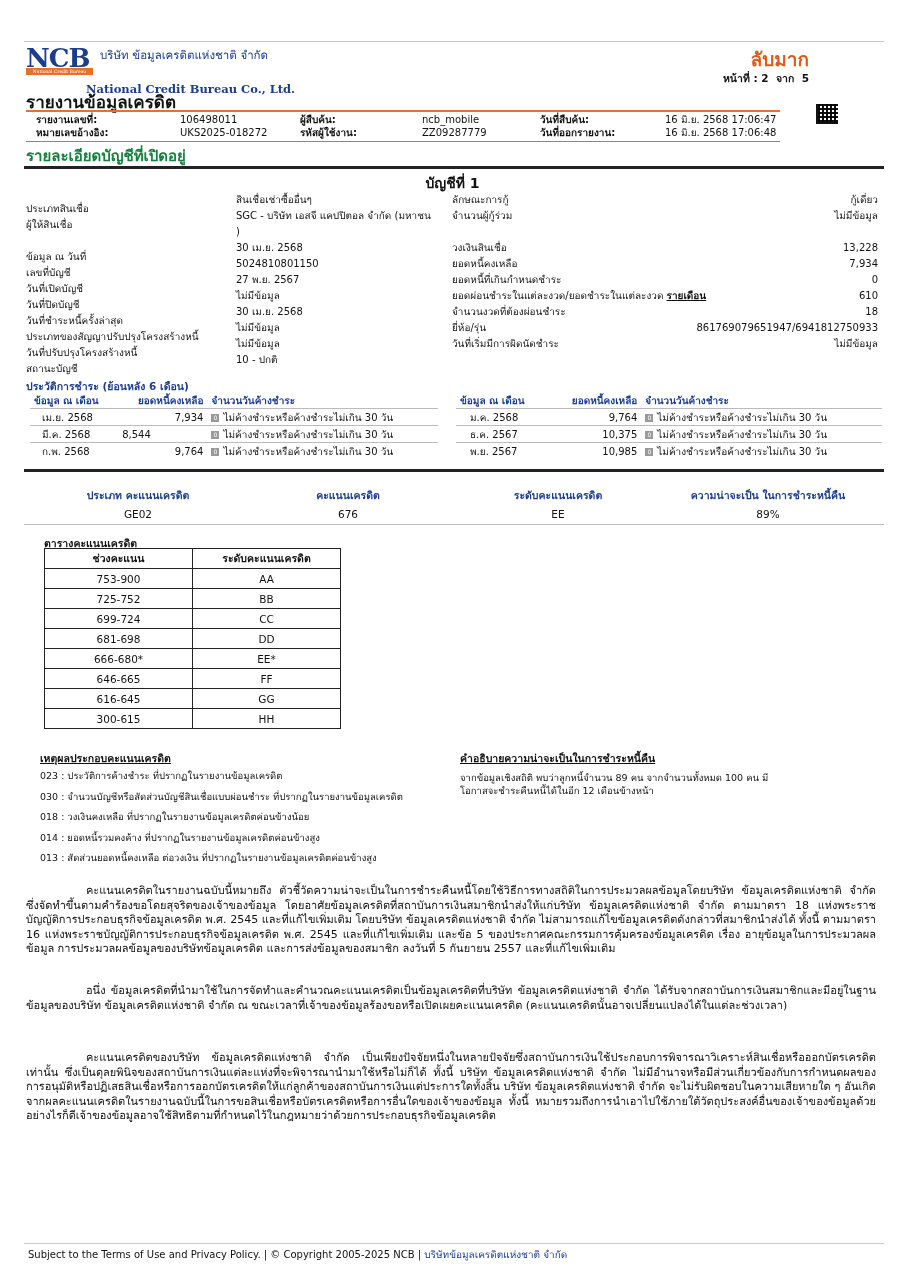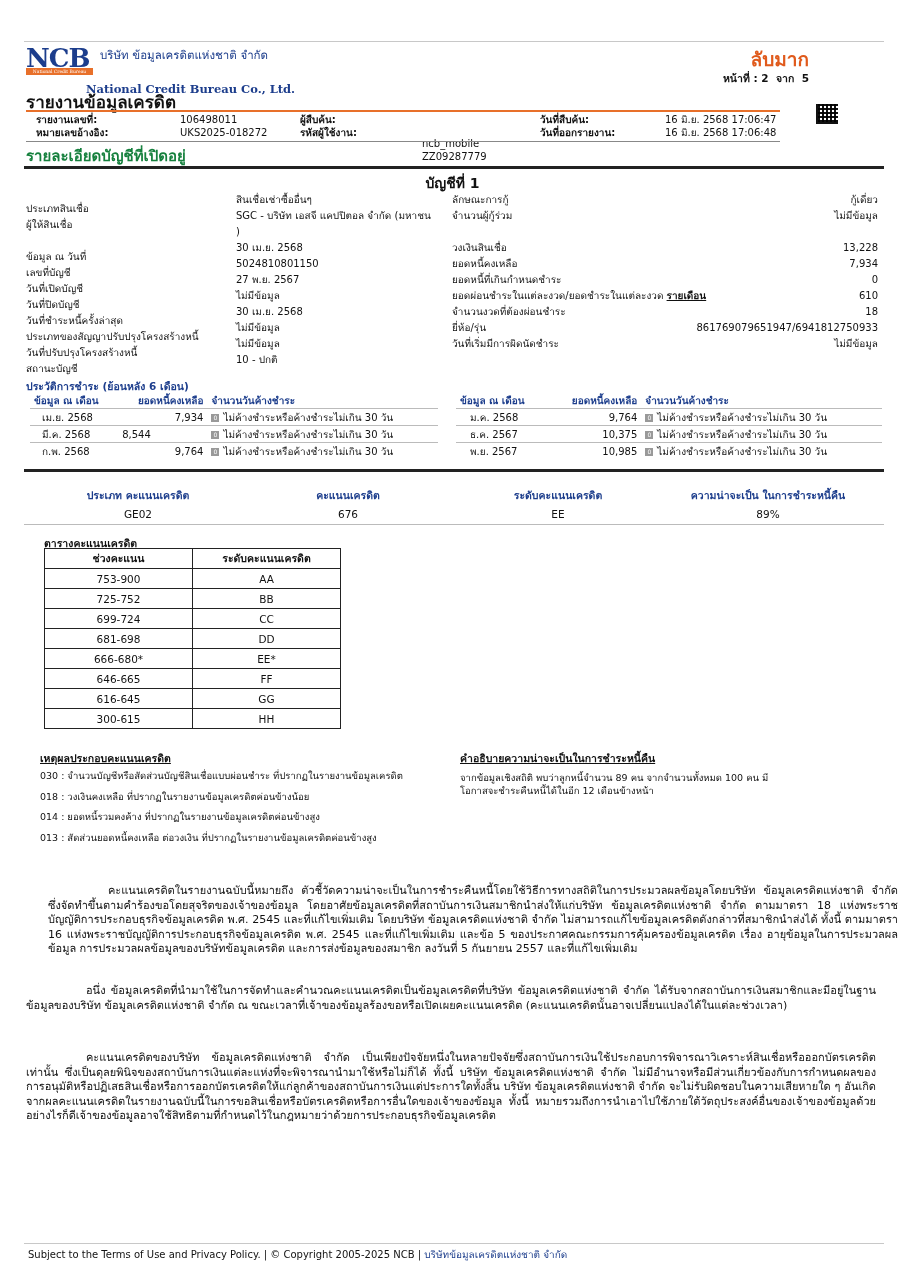--- a/index.html
+++ b/index.html
@@ -72,21 +72,21 @@
   <div class="lbl">หมายเลขอ้างอิง:</div>
 </div>
 <div class="abs meta" style="left:180px;">
   <div>106498011</div>
   <div>UKS2025-018272</div>
 </div>
 <div class="abs meta" style="left:300px;">
   <div class="lbl">ผู้สืบค้น:</div>
   <div class="lbl">รหัสผู้ใช้งาน:</div>
 </div>
-<div class="abs meta" style="left:422px;margin-top:24px;">
+<div class="abs meta" style="left:422px;">
   <div>ncb_mobile</div>
   <div>ZZ09287779</div>
 </div>
 <div class="abs meta" style="left:540px;">
   <div class="lbl">วันที่สืบค้น:</div>
   <div class="lbl">วันที่ออกรายงาน:</div>
 </div>
 <div class="abs meta" style="left:665px;">
   <div>16 มิ.ย. 2568 17:06:47</div>
   <div>16 มิ.ย. 2568 17:06:48</div>
@@ -257,30 +257,31 @@
       </tr>
     <tr>
         <td>300-615</td>
         <td>HH</td>
       </tr>
   </tbody>
 </table>
 
 <div class="abs u-head" style="left:40px; top:750px;">เหตุผลประกอบคะแนนเครดิต</div>
 <div class="abs" style="left:40px; top:766px;">
+  <div class="reason">023 : ประวัติการค้างชำระ ที่ปรากฏในรายงานข้อมูลเครดิต</div>
   <div class="reason">030 : จำนวนบัญชีหรือสัดส่วนบัญชีสินเชื่อแบบผ่อนชำระ ที่ปรากฏในรายงานข้อมูลเครดิต</div>
   <div class="reason">018 : วงเงินคงเหลือ ที่ปรากฏในรายงานข้อมูลเครดิตค่อนข้างน้อย</div>
   <div class="reason">014 : ยอดหนี้รวมคงค้าง ที่ปรากฏในรายงานข้อมูลเครดิตค่อนข้างสูง</div>
   <div class="reason">013 : สัดส่วนยอดหนี้คงเหลือ ต่อวงเงิน ที่ปรากฏในรายงานข้อมูลเครดิตค่อนข้างสูง</div>
 </div>
 
 <div class="abs u-head" style="left:460px; top:750px;">คำอธิบายความน่าจะเป็นในการชำระหนี้คืน</div>
 <div class="abs" style="left:460px; top:771px; width:330px; font-size:9.5px; line-height:13px;">จากข้อมูลเชิงสถิติ พบว่าลูกหนี้จำนวน 89 คน จากจำนวนทั้งหมด 100 คน มีโอกาสจะชำระคืนหนี้ได้ในอีก 12 เดือนข้างหน้า</div>
 
-<div class="abs para" style="top:884px;margin-left:22px;">
+<div class="abs para" style="top:884px;">
     <p>คะแนนเครดิตในรายงานฉบับนี้หมายถึง ตัวชี้วัดความน่าจะเป็นในการชำระคืนหนี้โดยใช้วิธีการทางสถิติในการประมวลผลข้อมูลโดยบริษัท ข้อมูลเครดิตแห่งชาติ จำกัด ซึ่งจัดทำขึ้นตามคำร้องขอโดยสุจริตของเจ้าของข้อมูล โดยอาศัยข้อมูลเครดิตที่สถาบันการเงินสมาชิกนำส่งให้แก่บริษัท ข้อมูลเครดิตแห่งชาติ จำกัด ตามมาตรา 18 แห่งพระราชบัญญัติการประกอบธุรกิจข้อมูลเครดิต พ.ศ. 2545 และที่แก้ไขเพิ่มเติม โดยบริษัท ข้อมูลเครดิตแห่งชาติ จำกัด ไม่สามารถแก้ไขข้อมูลเครดิตดังกล่าวที่สมาชิกนำส่งได้ ทั้งนี้ ตามมาตรา 16 แห่งพระราชบัญญัติการประกอบธุรกิจข้อมูลเครดิต พ.ศ. 2545 และที่แก้ไขเพิ่มเติม และข้อ 5 ของประกาศคณะกรรมการคุ้มครองข้อมูลเครดิต เรื่อง อายุข้อมูลในการประมวลผลข้อมูล การประมวลผลข้อมูลของบริษัทข้อมูลเครดิต และการส่งข้อมูลของสมาชิก ลงวันที่ 5 กันยายน 2557 และที่แก้ไขเพิ่มเติม</p>
   </div>
 <div class="abs para" style="top:984px;">
     <p>อนึ่ง ข้อมูลเครดิตที่นำมาใช้ในการจัดทำและคำนวณคะแนนเครดิตเป็นข้อมูลเครดิตที่บริษัท ข้อมูลเครดิตแห่งชาติ จำกัด ได้รับจากสถาบันการเงินสมาชิกและมีอยู่ในฐานข้อมูลของบริษัท ข้อมูลเครดิตแห่งชาติ จำกัด ณ ขณะเวลาที่เจ้าของข้อมูลร้องขอหรือเปิดเผยคะแนนเครดิต (คะแนนเครดิตนั้นอาจเปลี่ยนแปลงได้ในแต่ละช่วงเวลา)</p>
   </div>
 <div class="abs para" style="top:1051px;">
     <p>คะแนนเครดิตของบริษัท ข้อมูลเครดิตแห่งชาติ จำกัด เป็นเพียงปัจจัยหนึ่งในหลายปัจจัยซึ่งสถาบันการเงินใช้ประกอบการพิจารณาวิเคราะห์สินเชื่อหรือออกบัตรเครดิตเท่านั้น ซึ่งเป็นดุลยพินิจของสถาบันการเงินแต่ละแห่งที่จะพิจารณานำมาใช้หรือไม่ก็ได้ ทั้งนี้ บริษัท ข้อมูลเครดิตแห่งชาติ จำกัด ไม่มีอำนาจหรือมีส่วนเกี่ยวข้องกับการกำหนดผลของการอนุมัติหรือปฏิเสธสินเชื่อหรือการออกบัตรเครดิตให้แก่ลูกค้าของสถาบันการเงินแต่ประการใดทั้งสิ้น บริษัท ข้อมูลเครดิตแห่งชาติ จำกัด จะไม่รับผิดชอบในความเสียหายใด ๆ อันเกิดจากผลคะแนนเครดิตในรายงานฉบับนี้ในการขอสินเชื่อหรือบัตรเครดิตหรือการอื่นใดของเจ้าของข้อมูล ทั้งนี้ หมายรวมถึงการนำเอาไปใช้ภายใต้วัตถุประสงค์อื่นของเจ้าของข้อมูลด้วย อย่างไรก็ดีเจ้าของข้อมูลอาจใช้สิทธิตามที่กำหนดไว้ในกฎหมายว่าด้วยการประกอบธุรกิจข้อมูลเครดิต</p>
   </div>
 
 <div class="abs footer-line"></div>

